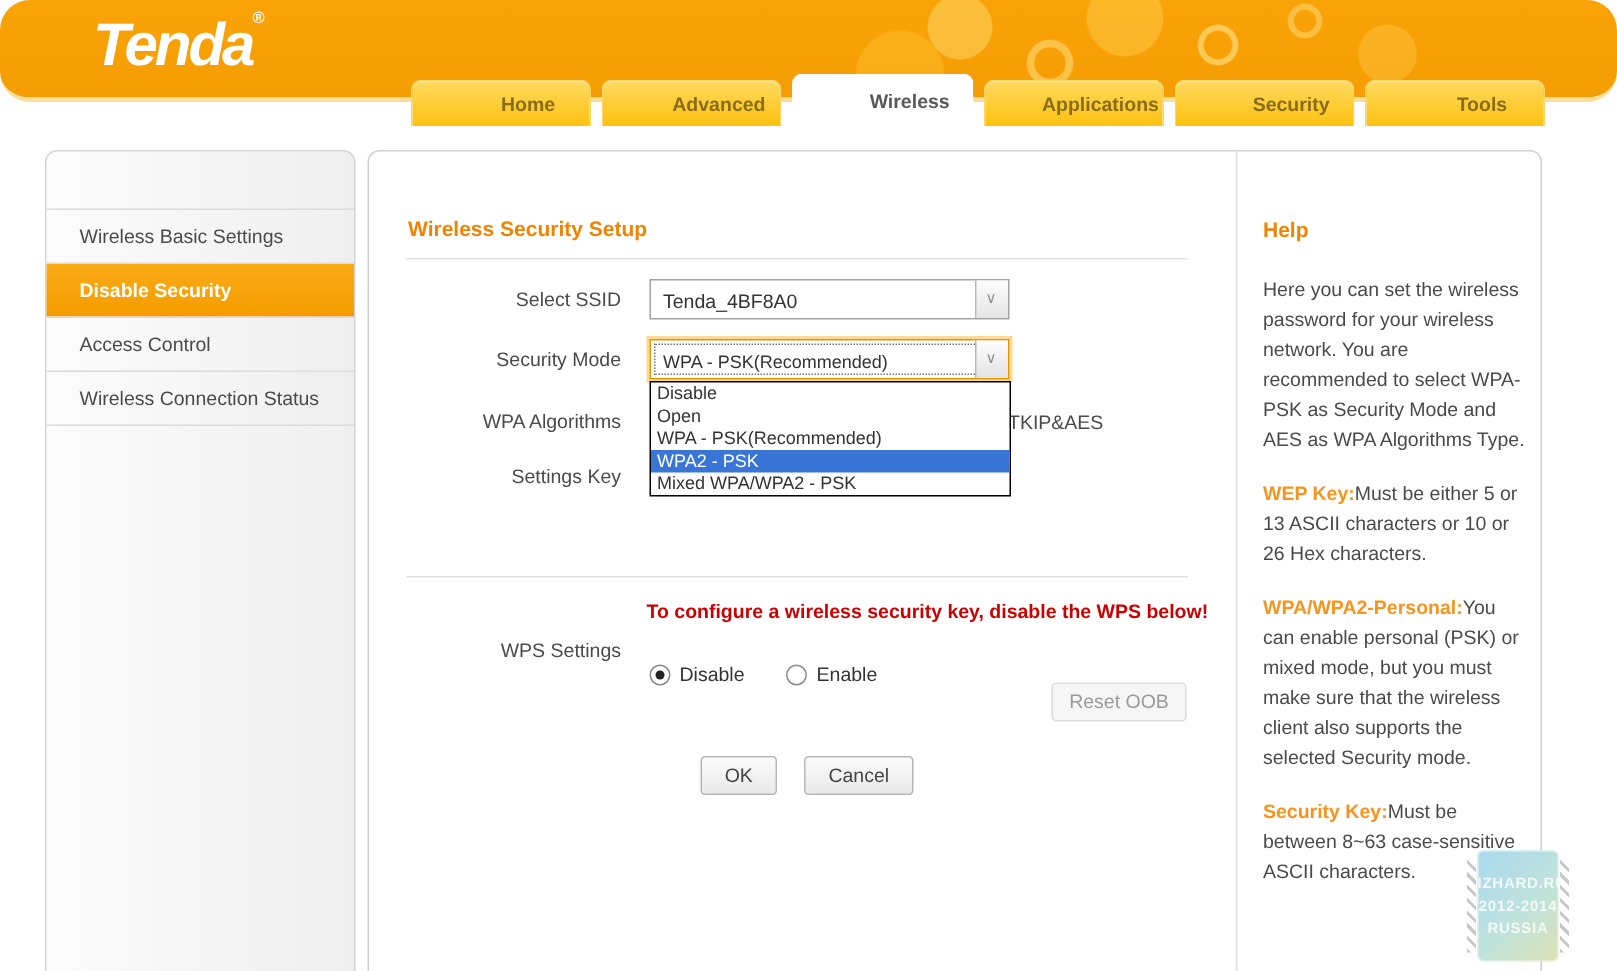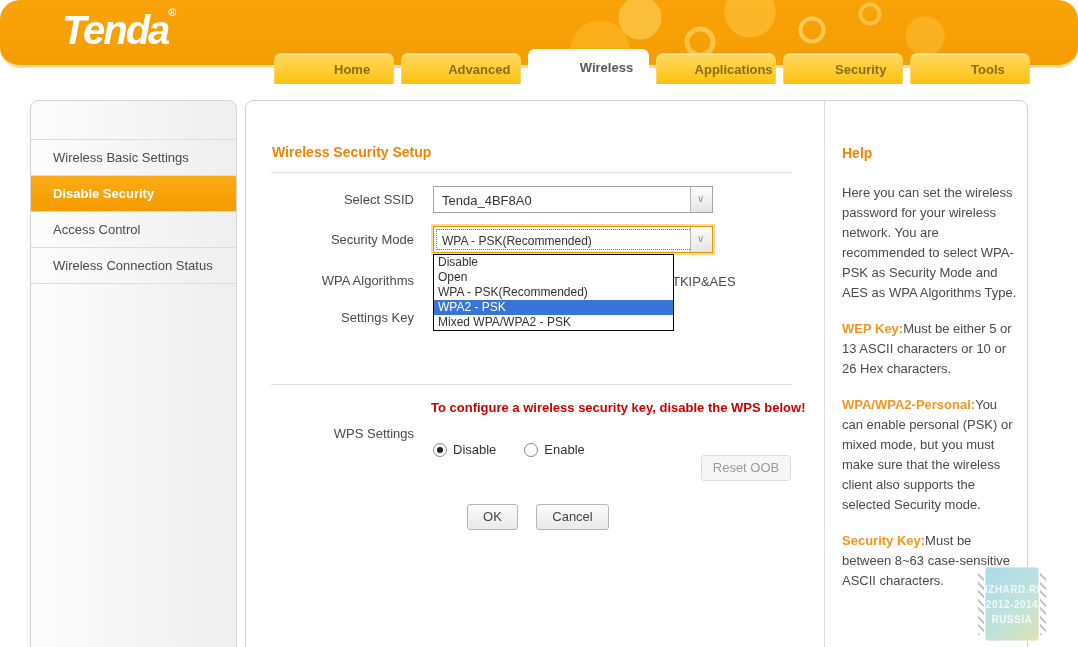--- a/index.html
+++ b/index.html
@@ -71,21 +71,21 @@
   }
 
   
   .ptitle { position:absolute; left:26px; top:43px; font-size:14px; font-weight:bold; color:#F08300; }
   .hr1 { position:absolute; left:25px; top:71px; width:521px; border-top:1px solid #E0E0E0; }
   .hr2 { position:absolute; left:25px; top:283px; width:521px; border-top:1px solid #E0E0E0; }
 
   .flabel { position:absolute; left:0; width:168px; text-align:right;
             font-size:13px; color:#4A4A4A; }
 
-  .select { position:absolute; left:187px; width:280px; height:27px;
+  .select { position:absolute; left:187px; width:240px; height:27px;
             background:#fff; border:1px solid #A3A3A3; cursor:pointer; }
   .select .val { position:absolute; left:8px; top:6px; font-size:13px; color:#333; white-space:nowrap; }
   .select .btn {
     position:absolute; right:0; top:0; bottom:0; width:22px;
     background:linear-gradient(#FDFDFD, #E4E4E4);
     border-left:1px solid #B7B7B7; color:#909090;
   }
   .select .btn::after {
     content:"\2228"; position:absolute; left:6px; top:6px; font-size:10px;
   }

